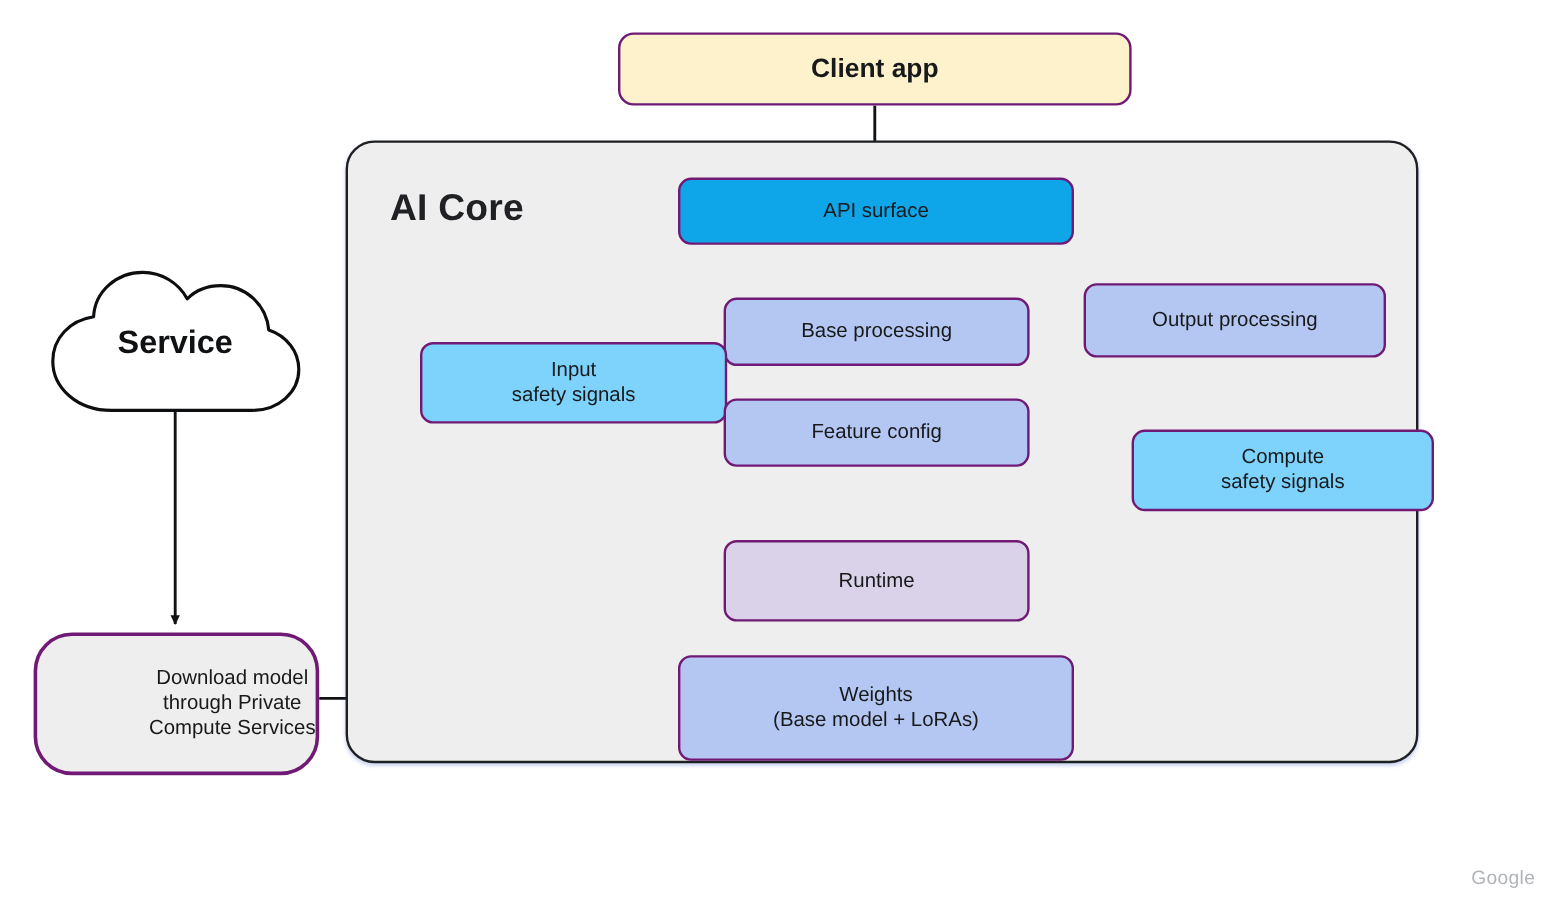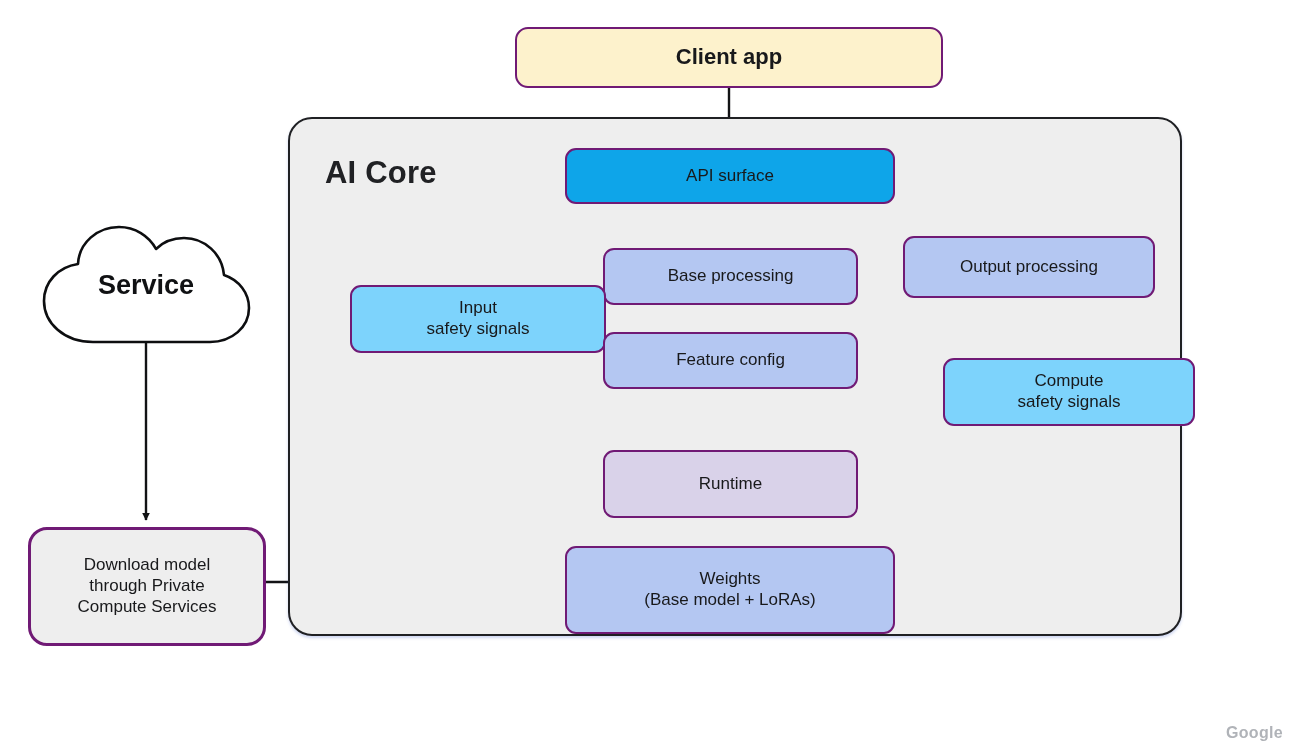--- a/index.html
+++ b/index.html
@@ -43,21 +43,21 @@
     color:#202124;
     letter-spacing:.2px;
   }
 
   .box{
     border:2px solid #701a75;
     border-radius:11px;
     font-size:17px;
     font-weight:400;
   }
-  .box.thick{border-width:3px;border-radius:19px;}
+  .box.thick{border-width:3px;border-radius:32px;justify-content:flex-end;}
 
   .fill-yellow{background:#fdf2cc;}
   .fill-green{background:#0ea5e9;}
   .fill-blue{background:#b4c7f2;}
   .fill-pink{background:#7dd3fc;margin-left:40px;}
   .fill-purple{background:#d9d2e9;}
   .fill-gray{background:#eeeeee;}
 
   
   .cloud{position:absolute;}
@@ -165,15 +165,15 @@
     </svg>
     <div class="cloud-label" style="top:48px;">Service</div>
   </div>
 
   <div class="node box thick fill-gray" style="left:28px;top:527px;width:238px;height:119px;">
     <span>Download model
 through Private
 Compute Services</span>
   </div>
 
-  <div class="watermark" style="left:1226px;top:724px;font-weight:bold;">Google</div>
+  <div class="watermark" style="left:1226px;top:724px;">Google</div>
 
 </div>
 
 </body></html>

